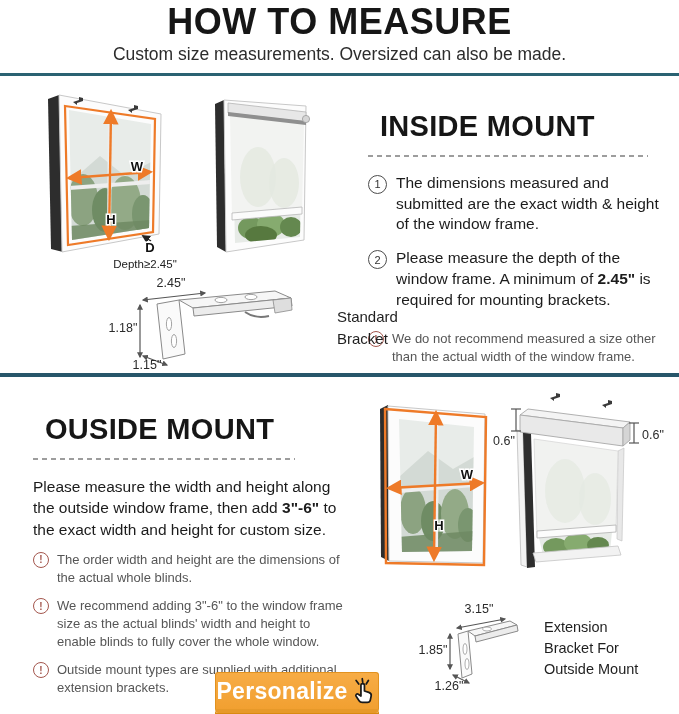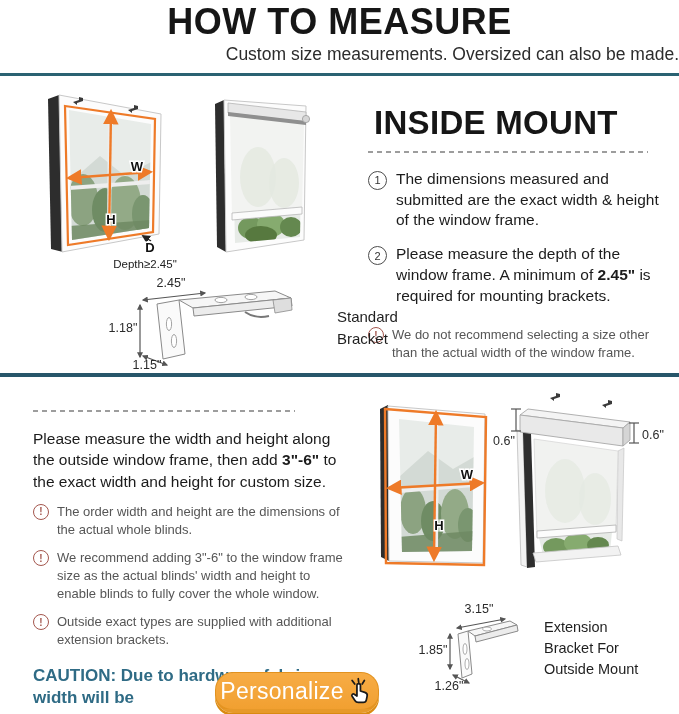--- a/index.html
+++ b/index.html
@@ -2,30 +2,30 @@
 <html><head>
 <meta charset="utf-8">
 <style>
   html,body{margin:0;padding:0;background:#fff;}
   body{width:679px;height:714px;font-family:"Liberation Sans",sans-serif;color:#1d1d1d;overflow:hidden;}
   .page{position:relative;width:679px;height:714px;background:#fff;}
 
   
   .header{text-align:center;padding-top:3px;}
   .title{font-size:36px;font-weight:700;letter-spacing:.5px;color:#161616;line-height:1.05;}
-  .subtitle{font-size:17.5px;color:#2c2c2c;margin-top:3px;text-align:right;}
+  .subtitle{font-size:17.5px;color:#2c2c2c;margin-top:3px;}
   .divider{height:3px;background:#2a6272;margin-top:8px;}
   .divider2{height:4px;background:#27566a;}
 
   
   .section{display:flex;}
   .section-inside{height:297px;}
   .diag-col{width:362px;position:relative;flex:none;}
   .text-col{flex:1;padding:22px 12px 0 6px;}
-  h2{font-size:33px;font-weight:700;margin:6px;color:#161616;letter-spacing:.3px;}
+  h2{font-size:29px;font-weight:700;margin:12px;color:#161616;letter-spacing:.3px;}
   .dashes{height:2px;margin:9px 0 16px 0;background:repeating-linear-gradient(90deg,#9d9d9d 0 5px,transparent 5px 9px);}
   .dashes.in{width:280px;}
   .dashes.out{width:262px;}
 
   .step{display:flex;gap:9px;margin-bottom:13px;}
   .step-num{flex:none;width:17px;height:17px;margin-top:2px;border:1.4px solid #4c4c4c;border-radius:50%;
     font-size:11px;color:#333;display:flex;align-items:center;justify-content:center;}
   .step-text{margin:0;font-size:15.5px;line-height:1.34;color:#1c1c1c;max-width:272px;}
   .step-text b{font-weight:700;}
 
@@ -47,21 +47,21 @@
   .bracket-label{font-size:15px;color:#1f1f1f;line-height:1.45;margin-left:24px;}
 
   svg text{font-family:"Liberation Sans",sans-serif;}
   .dimtxt{font-size:12.5px;fill:#2b2b2b;}
   .biglab{font-size:13px;font-weight:700;fill:#111;paint-order:stroke;stroke:#ffffff;stroke-width:3px;}
   .depthtxt{font-size:11.5px;fill:#222;}
 
   
   .personalize{position:absolute;left:215px;top:672px;width:162px;height:36px;
     background:linear-gradient(#f7ac45,#f1a031);border:1px solid #e2921f;border-bottom:4px solid #d9891285;
-    box-shadow:0 3px 0 #da8a11;border-radius:18px;color:#fff;font-size:23px;font-weight:400;
+    box-shadow:0 3px 0 #da8a11;border-radius:3px;color:#fff;font-size:23px;font-weight:700;
     display:flex;align-items:center;justify-content:center;gap:2px;cursor:pointer;letter-spacing:.3px;}
 </style>
 </head>
 <body>
 
 <svg width="0" height="0" style="position:absolute" aria-hidden="true">
   <defs>
     <marker id="arrO" viewBox="0 0 10 10" refX="8" refY="5" markerWidth="6.5" markerHeight="6.5" orient="auto-start-reverse">
       <path d="M0,0 L10,5 L0,10 z" fill="#ee7a28"></path>
     </marker>
@@ -168,45 +168,46 @@
         <span class="step-num">1</span>
         <p class="step-text"><span>The dimensions measured and submitted are the exact width &amp; height of the window frame.</span><b></b><span></span></p>
       </div>
       <div class="step">
         <span class="step-num">2</span>
         <p class="step-text"><span>Please measure the depth of the window frame. A minimum of </span><b>2.45"</b><span> is required for mounting brackets.</span></p>
       </div>
 
       <div class="note">
         <span class="note-icon">!</span>
-        <p class="note-text">We do not recommend selecting a size other than the actual width of the window frame.</p>
+        <p class="note-text">We do not recommend measured a size other than the actual width of the window frame.</p>
       </div>
     </div>
   </div>
 
   <div class="divider2"></div>
 
   <div class="section section-outside">
 
     <div class="text-col2">
+      <h2>OUSIDE MOUNT</h2>
       <div class="dashes out"></div>
 
       <p class="intro"><span>Please measure the width and height along the outside window frame, then add </span><b>3"-6"</b><span> to the exact width and height for custom size.</span></p>
 
       <div class="note out-note">
         <span class="note-icon">!</span>
         <p class="note-text">The order width and height are the dimensions of the actual whole blinds.</p>
       </div>
       <div class="note out-note">
         <span class="note-icon">!</span>
         <p class="note-text">We recommend adding 3"-6" to the window frame size as the actual blinds' width and height to enable blinds to fully cover the whole window.</p>
       </div>
       <div class="note out-note">
         <span class="note-icon">!</span>
-        <p class="note-text">Outside exact types are supplied with additional extension brackets.</p>
+        <p class="note-text">Outside mount types are supplied with additional extension brackets.</p>
       </div>
 
       <p class="caution"><span>CAUTION: Due to hardware, fabric width will be </span></p>
     </div>
 
     <div class="diag-col2">
 
       <svg class="abs" style="left:13px;top:22px" width="130" height="172" viewBox="0 0 130 172">
         <polygon points="7,10 15,6 16,162 8,158" fill="#2d2d2d"></polygon>
         <polygon points="15,7 112,15 110,164 16,162" fill="#fcfcfc" stroke="#c8c8c8" stroke-width="1"></polygon>

